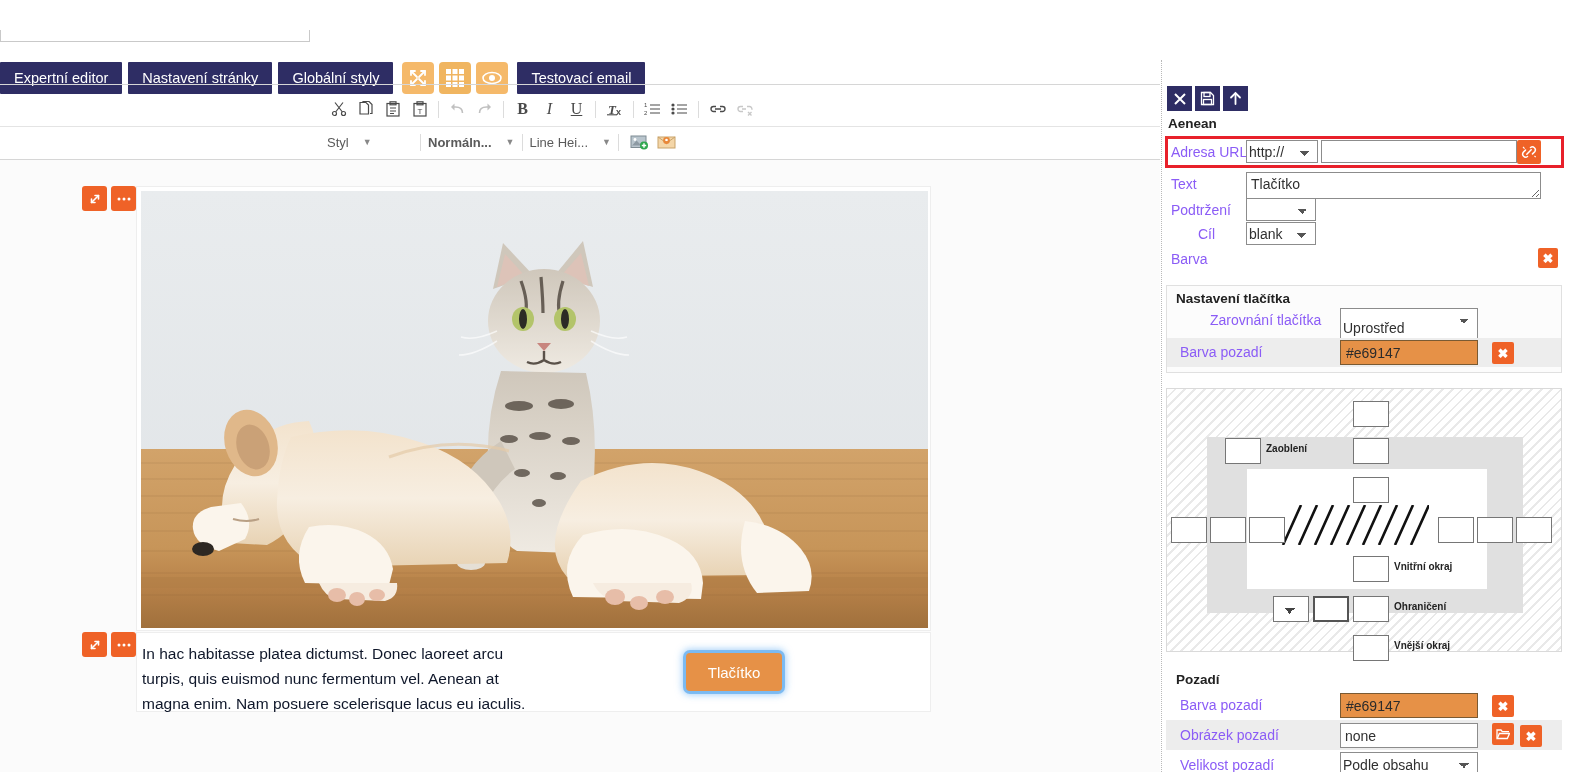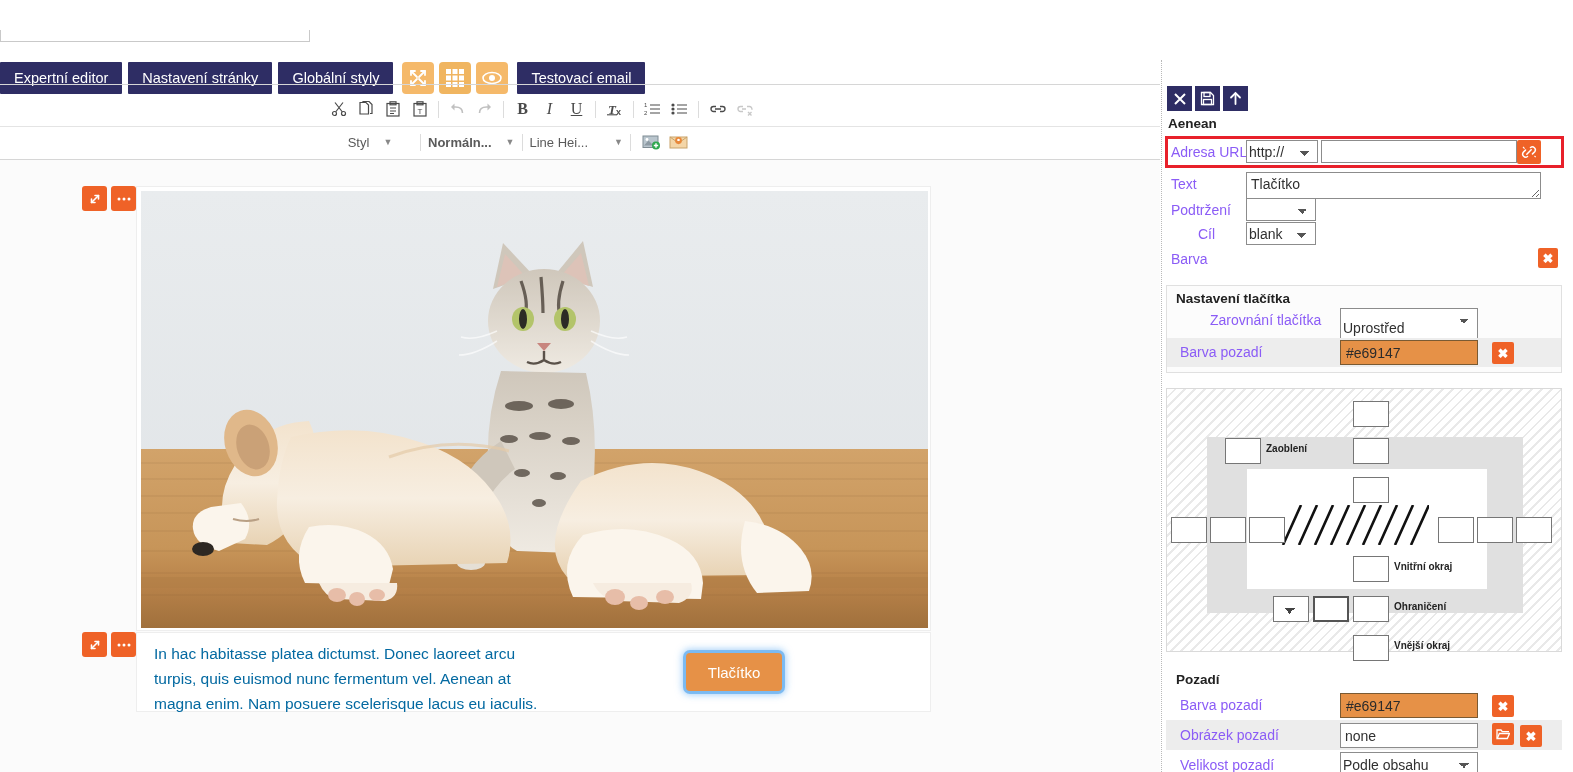--- a/index.html
+++ b/index.html
@@ -38,42 +38,42 @@
   #hr-tb1 { position:absolute; left:0; top:126px; width:1160px; height:1px; background:#e4e4e4; }
   #hr-tb2 { position:absolute; left:0; top:159px; width:1160px; height:1px; background:#d6d6d6; }
 
   
   #tbrow1 { position:absolute; left:325px; top:94px; height:30px; display:flex; align-items:center; }
   #tbrow2 { position:absolute; left:325px; top:128px; height:28px; display:flex; align-items:center; }
   .tbi { width:27px; height:27px; display:flex; align-items:center; justify-content:center;
          cursor:pointer; color:#4a4a4a; }
   .tbi.dim { color:#c0c0c0; }
   .tbsep { width:1px; height:17px; background:#dcdcdc; margin:0 5px; }
-  .tbsel { display:flex; align-items:center; justify-content:center;
+  .tbsel { display:flex; align-items:center; justify-content:flex-start;
            height:24px; min-width:62px; color:#5a5a5a; font-size:13px; cursor:pointer;
            padding:0 2px; }
   .tbsel .cv { color:#888; font-size:9px; margin-left:14px; }
 
   
   #canvas { position:absolute; left:0px; top:160px; width:1160px; height:612px; background:#fbfbfb; }
 
   .hbtns { position:absolute; display:flex; gap:4px; z-index:6; }
   .hbtn { width:25px; height:25px; background:#ef6227; border-radius:3px;
           display:flex; align-items:center; justify-content:center; cursor:pointer; }
   .hbtn svg { display:block; }
 
   #block-img { position:absolute; left:136px; top:186px; width:795px; height:445px;
                background:#fff; border:1px solid #eee; overflow:hidden; }
   #photo { position:absolute; left:4px; top:4px; width:787px; height:437px; overflow:hidden;
            background:#e7eaec; }
 
   #block-txt { position:absolute; left:136px; top:632px; width:795px; height:80px;
                background:#fff; border:1px solid #eee; }
-  #para { position:absolute; left:17px; top:8px; width:400px;
-          font-size:15.5px; line-height:25px; color:#0369a1; }
+  #para { position:absolute; left:5px; top:8px; width:400px;
+          font-size:15.5px; line-height:25px; color:#0f172a; }
   #cta { position:absolute; left:549px; top:20px; width:96px; height:38px;
          background:#e69147; color:#fff; font-size:15px; border:none;
          border-radius:4px; cursor:pointer;
          box-shadow:0 0 0 3px rgba(112,180,240,.85), 0 0 7px 4px rgba(120,185,245,.65); }
 
   
   #panel { position:absolute; left:1161px; top:60px; width:412px; height:712px;
            background:#fff; border-left:1px dotted #b9b9b9; }
   #panel-icons { position:absolute; left:5px; top:26px; display:flex; gap:3px; }
   .pico { width:25px; height:25px; background:#2e2d64; display:flex;
@@ -296,21 +296,21 @@
   <div class="tbsel" style="min-width:90px;">
     <span>Styl</span>
     <span class="cv">▼</span>
   </div>
   <div class="tbsep"></div>
   <div class="tbsel" style="min-width:86px;font-weight:bold;">
     <span>Normáln...</span>
     <span class="cv">▼</span>
   </div>
   <div class="tbsep"></div>
-  <div class="tbsel" style="min-width:84px;gap:12px;">
+  <div class="tbsel" style="min-width:84px;">
     <span>Line Hei...</span>
     <span class="cv">▼</span>
   </div>
   <div class="tbsep"></div>
   <div class="tbi" style="margin-left:2px;">
     <svg width="19" height="16" viewBox="0 0 19 16">
       <rect x="1" y="2" width="15" height="11.5" fill="#b9c5cd" stroke="#7f8c94"></rect>
       <path d="M2 11.5l4.5-5 3.5 3.5 2.5-2.5 3 4z" fill="#8d9aa3"></path>
       <circle cx="5" cy="5.5" r="1.4" fill="#fff"></circle>
       <circle cx="14" cy="11.5" r="4" fill="#2fa84f"></circle>

